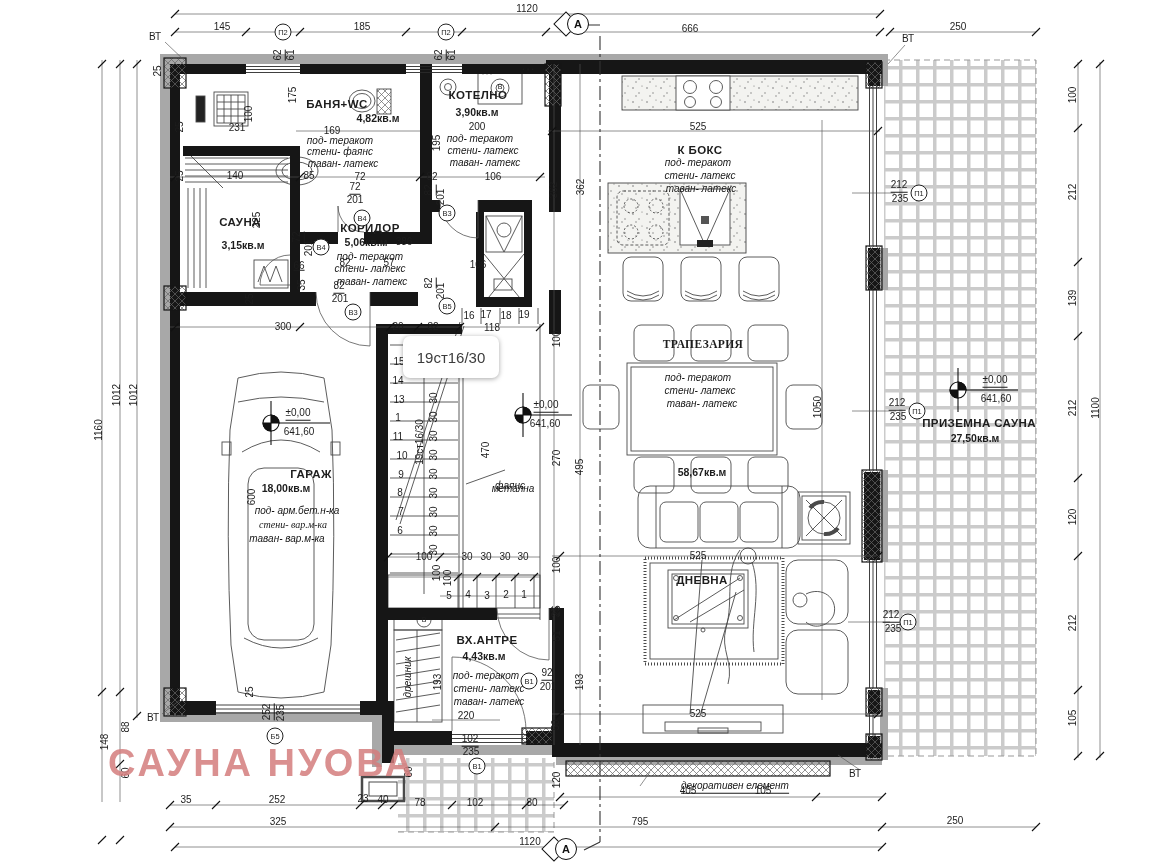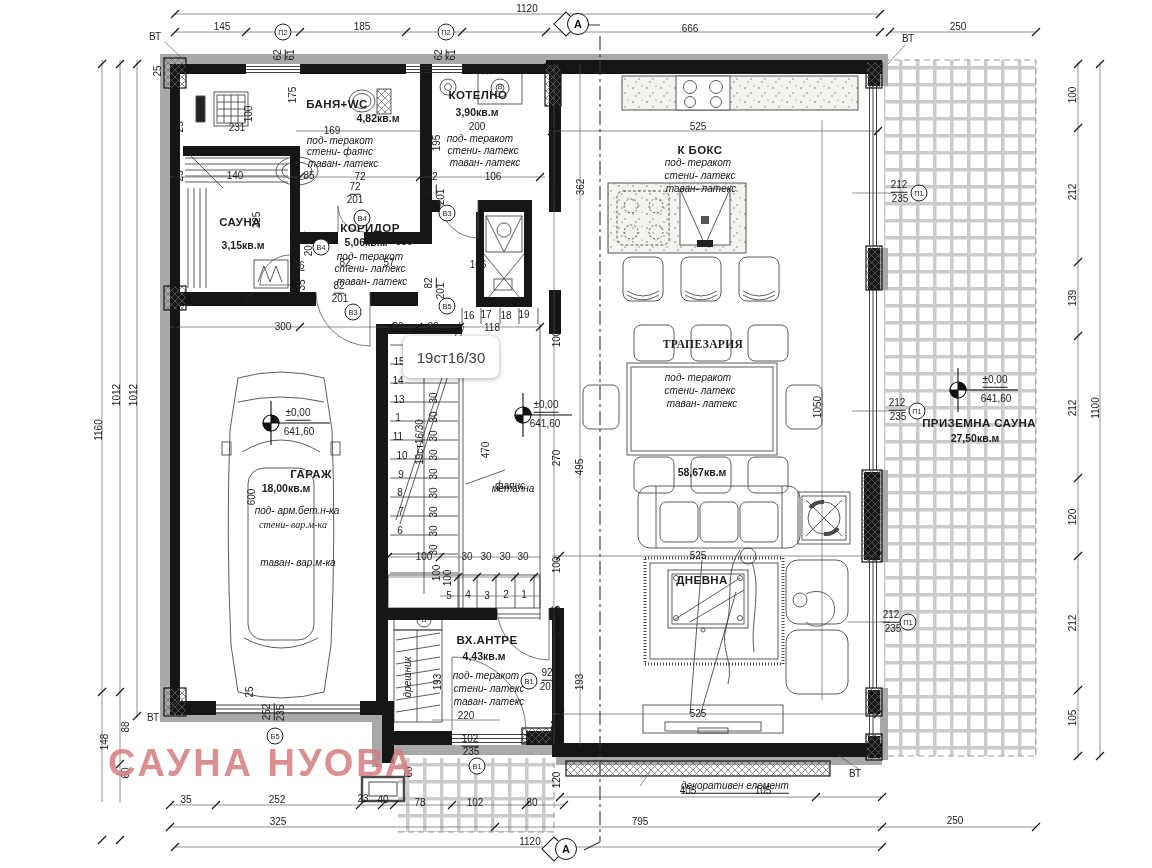--- a/index.html
+++ b/index.html
@@ -456,21 +456,21 @@
       <span class="ann" style="left: 433px; top: 327px;">82</span>
       <span class="ann" style="left: 492px; top: 328px;">118</span>
       <span class="ann" style="left: 469px; top: 316px;">16</span>
       <span class="ann" style="left: 486px; top: 315px;">17</span>
       <span class="ann" style="left: 506px; top: 316px;">18</span>
       <span class="ann" style="left: 524px; top: 315px;">19</span>
       <span class="ann room" style="left: 281px; top: 474px; margin-left: 30px;">ГАРАЖ</span>
       <span class="ann room2" style="left: 286px; top: 489px;">18,00кв.м</span>
       <span class="ann fin" style="left: 297px; top: 511px;">под- арм.бет.н-ка</span>
       <span class="ann fin" style="left: 293px; top: 525px; font-family: Liberation Serif, serif;">стени- вар.м-ка</span>
-      <span class="ann fin" style="left: 298px; top: 539px; margin-top: 24px;">таван- вар.м-ка</span>
+      <span class="ann fin" style="left: 287px; top: 539px;">таван- вар.м-ка</span>
       <span class="ann rot" style="left: 252px; top: 497px;">600</span>
       <span class="ann ul" style="left: 298px; top: 414px;">±0,00</span>
       <span class="ann" style="left: 299px; top: 432px;">641,60</span>
       <span class="ann" style="left: 399px; top: 362px;">15</span>
       <span class="ann" style="left: 398px; top: 381px;">14</span>
       <span class="ann" style="left: 399px; top: 400px;">13</span>
       <span class="ann" style="left: 398px; top: 418px;">1</span>
       <span class="ann" style="left: 398px; top: 437px;">11</span>
       <span class="ann" style="left: 402px; top: 456px;">10</span>
       <span class="ann" style="left: 401px; top: 475px;">9</span>

